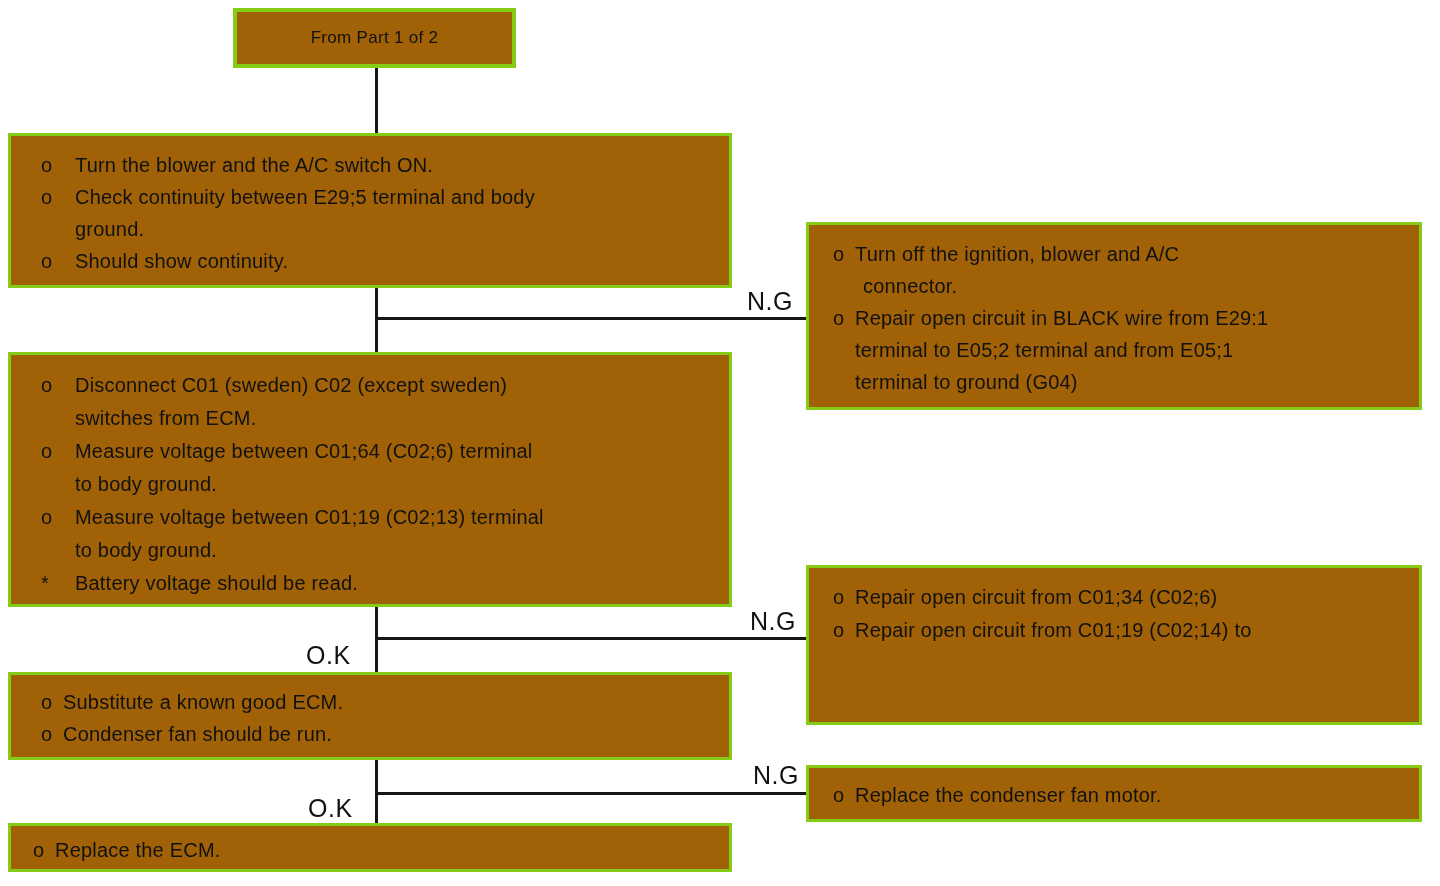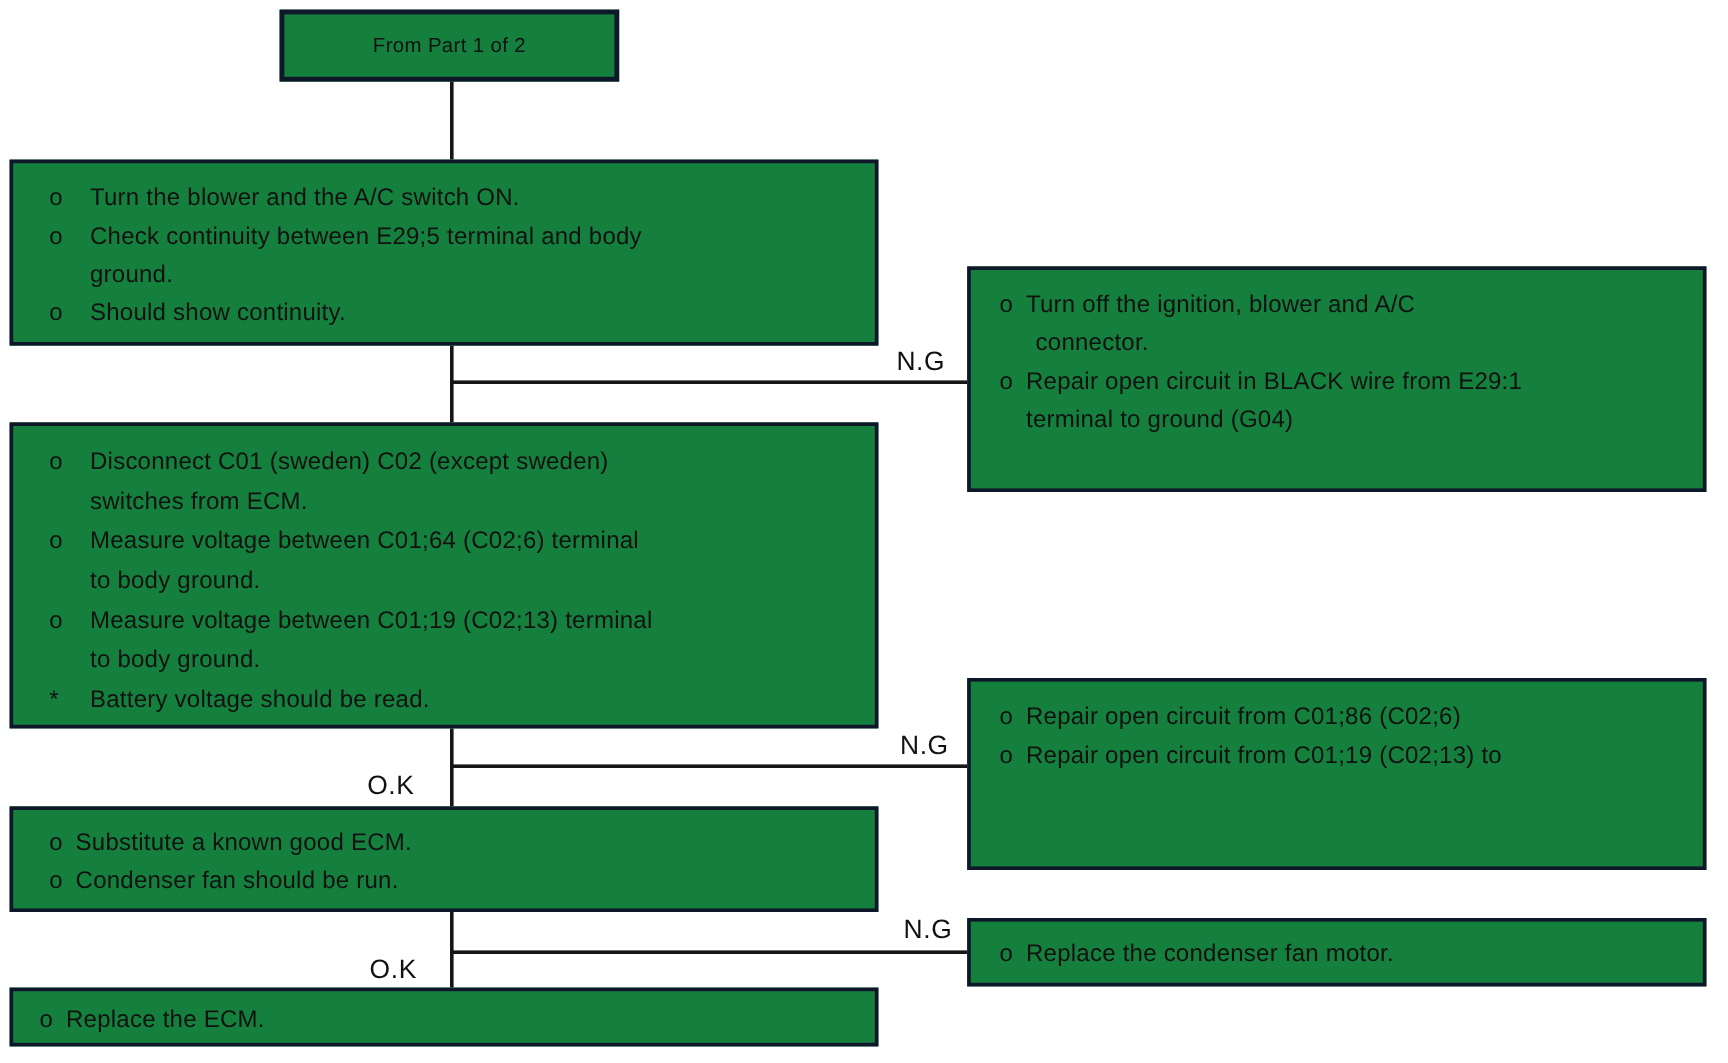--- a/index.html
+++ b/index.html
@@ -12,22 +12,22 @@
     width: 1440px;
     height: 886px;
     background: #ffffff;
     font-family: "Liberation Sans", "DejaVu Sans", sans-serif;
     color: #111111;
     overflow: hidden;
   }
   .box {
     position: absolute;
     box-sizing: border-box;
-    border: 3px solid #0f172a;
-    background: #15803d;
+    border: 3px solid #84cc16;
+    background: #a16207;
     font-size: 20px;
     letter-spacing: 0.2px;
     color: #111111;
   }
   .title-box {
     border-width: 4px;
     display: flex;
     align-items: center;
     justify-content: center;
     font-size: 17px;
@@ -44,21 +44,21 @@
     width: 3px;
     background: #161616;
   }
   .hline {
     position: absolute;
     height: 3px;
     background: #161616;
   }
   .edge-label {
     position: absolute;
-    font-size: 22px;
+    font-size: 25px;
     letter-spacing: 0.5px;
     color: #111111;
     line-height: 24px;
   }
 </style>
 </head>
 <body>
 
 <div id="stage">
 
@@ -107,20 +107,24 @@
     <div class="ln">
       <span class="b" style="flex-basis:30px"></span>
       <span class="t">connector.</span>
     </div>
     <div class="ln">
       <span class="b">o</span>
       <span class="t">Repair open circuit in BLACK wire from E29:1</span>
     </div>
     <div class="ln">
       <span class="b"></span>
+      <span class="t">terminal to E05;2 terminal and from E05;1</span>
+    </div>
+    <div class="ln">
+      <span class="b"></span>
       <span class="t">terminal to ground (G04)</span>
     </div>
   </div>
 
   <div class="box lh33" style="left:8px; top:352px; width:724px; height:255px; padding:14px 10px 0 30px;">
     <div class="ln">
       <span class="b">o</span>
       <span class="t">Disconnect C01 (sweden) C02 (except sweden)</span>
     </div>
     <div class="ln">
@@ -145,25 +149,25 @@
     </div>
     <div class="ln">
       <span class="b">*</span>
       <span class="t">Battery voltage should be read.</span>
     </div>
   </div>
 
   <div class="box lh33 gap-sm" style="left:806px; top:565px; width:616px; height:160px; padding:13px 8px 0 24px;">
     <div class="ln">
       <span class="b">o</span>
-      <span class="t">Repair open circuit from C01;86 (C02;6)</span>
+      <span class="t">Repair open circuit from C01;34 (C02;6)</span>
     </div>
     <div class="ln">
       <span class="b">o</span>
-      <span class="t">Repair open circuit from C01;19 (C02;13) to</span>
+      <span class="t">Repair open circuit from C01;19 (C02;14) to</span>
     </div>
   </div>
 
   <div class="box lh32 gap-sm" style="left:8px; top:672px; width:724px; height:88px; padding:11px 10px 0 30px;">
     <div class="ln">
       <span class="b">o</span>
       <span class="t">Substitute a known good ECM.</span>
     </div>
     <div class="ln">
       <span class="b">o</span>

